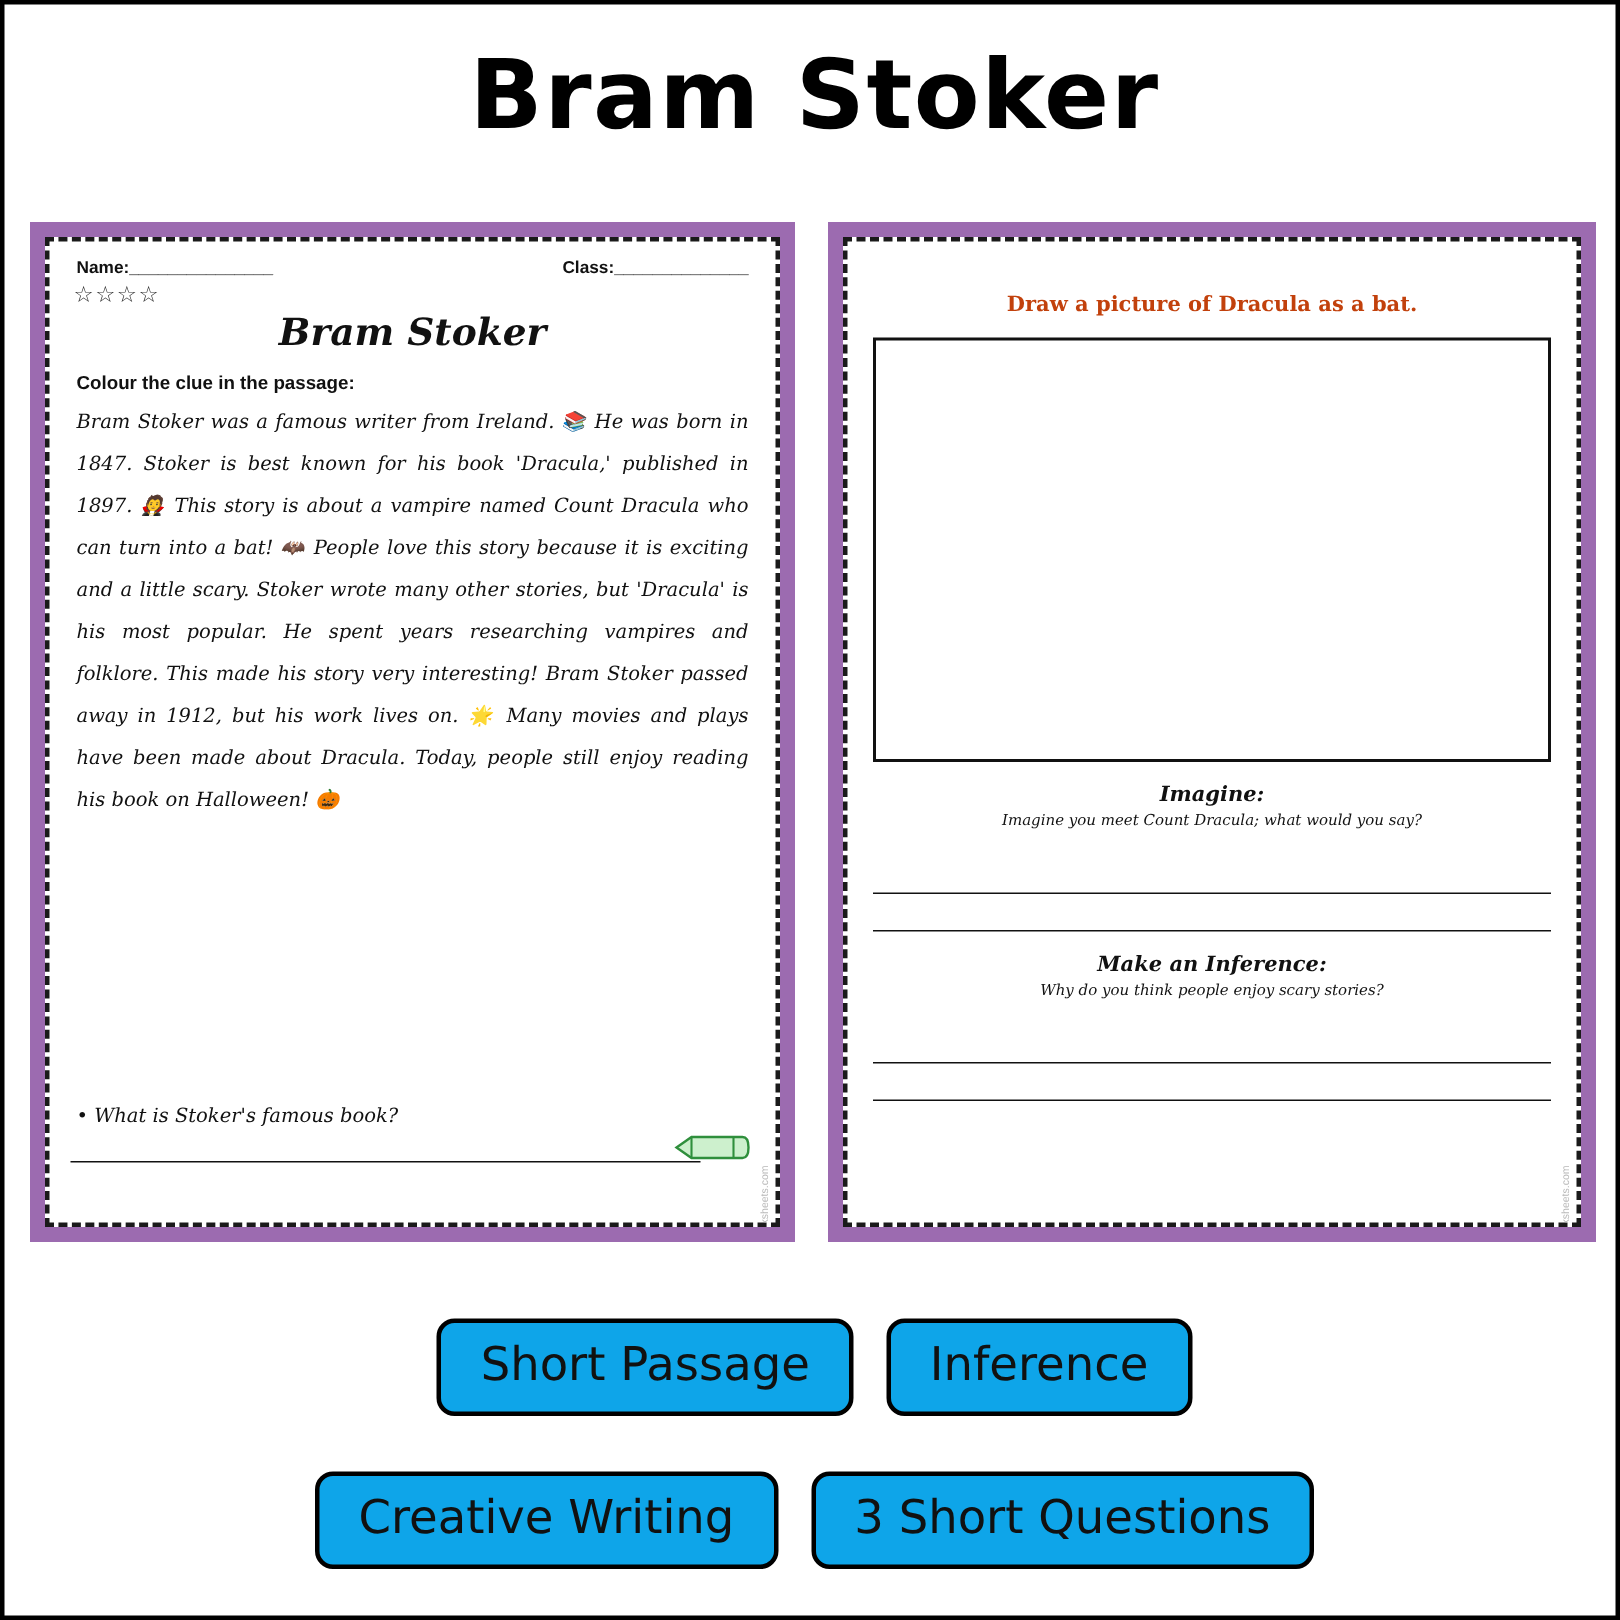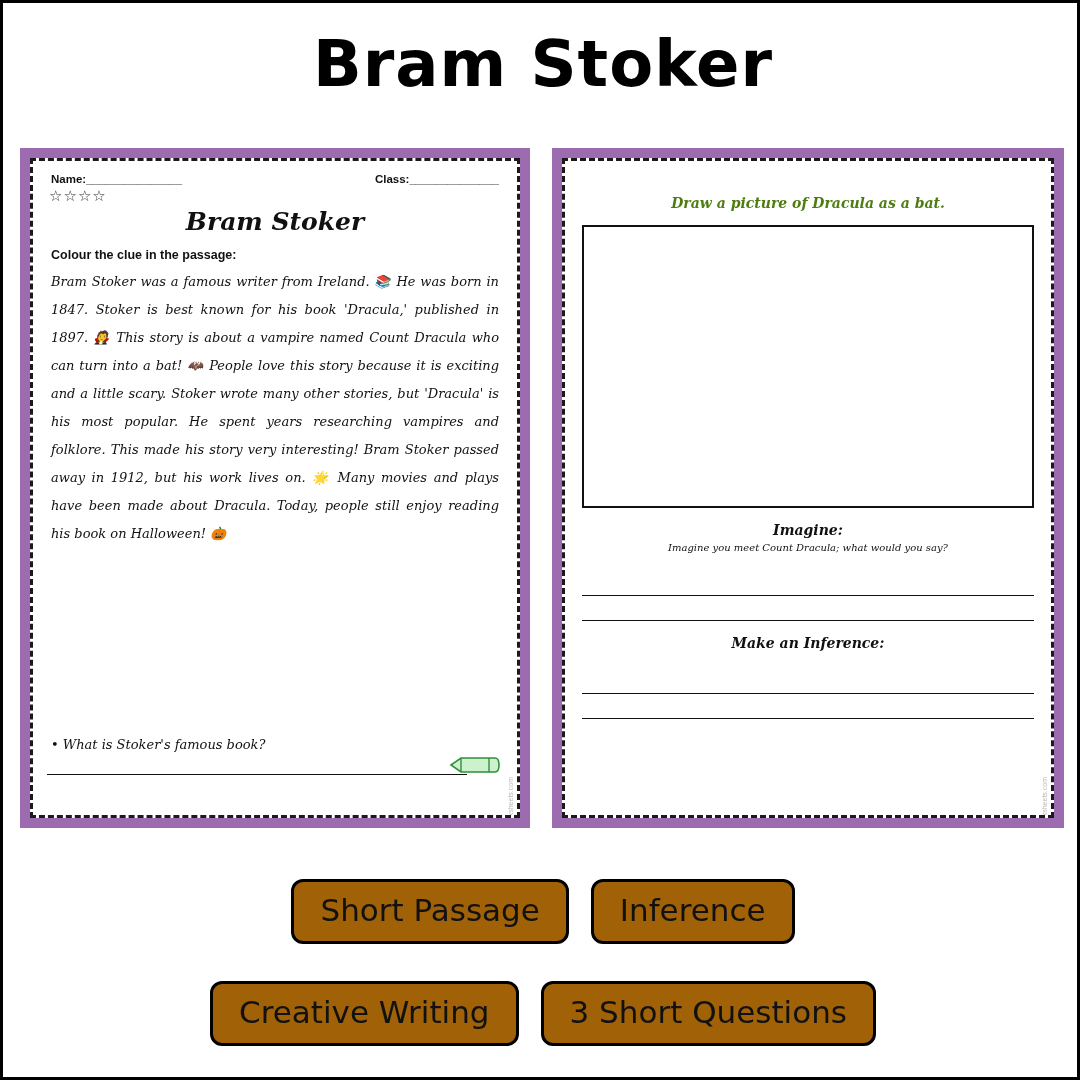--- a/index.html
+++ b/index.html
@@ -152,24 +152,23 @@
     color: #b9b9b9;
     transform: rotate(-90deg);
     transform-origin: right bottom;
     white-space: nowrap;
   }
 
   
   .draw-prompt {
     text-align: center;
     font-family: "DejaVu Serif", serif;
-    font-style: italic;
     font-weight: bold;
     font-size: 14px;
-    color: #4d7c0f;
+    color: #c2410c;
     margin-top: 22px;
   }
   .draw-box {
     margin: 14px auto 0 auto;
     width: 452px;
     height: 283px;
     border: 2.5px solid #111;
     background: #fff;
     box-sizing: border-box;
   }
@@ -205,21 +204,21 @@
     width: 1080px;
     display: flex;
     justify-content: center;
     gap: 22px;
   }
   #pill-row-1 { top: 876px; }
   #pill-row-2 { top: 978px; }
   .pill {
     border: 3px solid #000;
     border-radius: 12px;
-    background: #a16207;
+    background: #0ea5e9;
     font-family: "DejaVu Sans", sans-serif;
     font-size: 31px;
     color: #111;
     padding: 11px 26px 14px 26px;
     line-height: 1.1;
     white-space: nowrap;
   }
 </style>
 </head>
 <body>
@@ -276,20 +275,21 @@
 
         <div class="section-head">Imagine:</div>
         <div class="section-sub">Imagine you meet Count Dracula; what would you say?</div>
 
         <div class="write-lines">
           <div class="wline"></div>
           <div class="wline"></div>
         </div>
 
         <div class="section-head">Make an Inference:</div>
+        <div class="section-sub">Why do you think people enjoy scary stories?</div>
 
         <div class="write-lines">
           <div class="wline"></div>
           <div class="wline"></div>
         </div>
 
         <div class="watermark">© PrintableWorksheets.com</div>
       </div>
     </div>
   </div>

